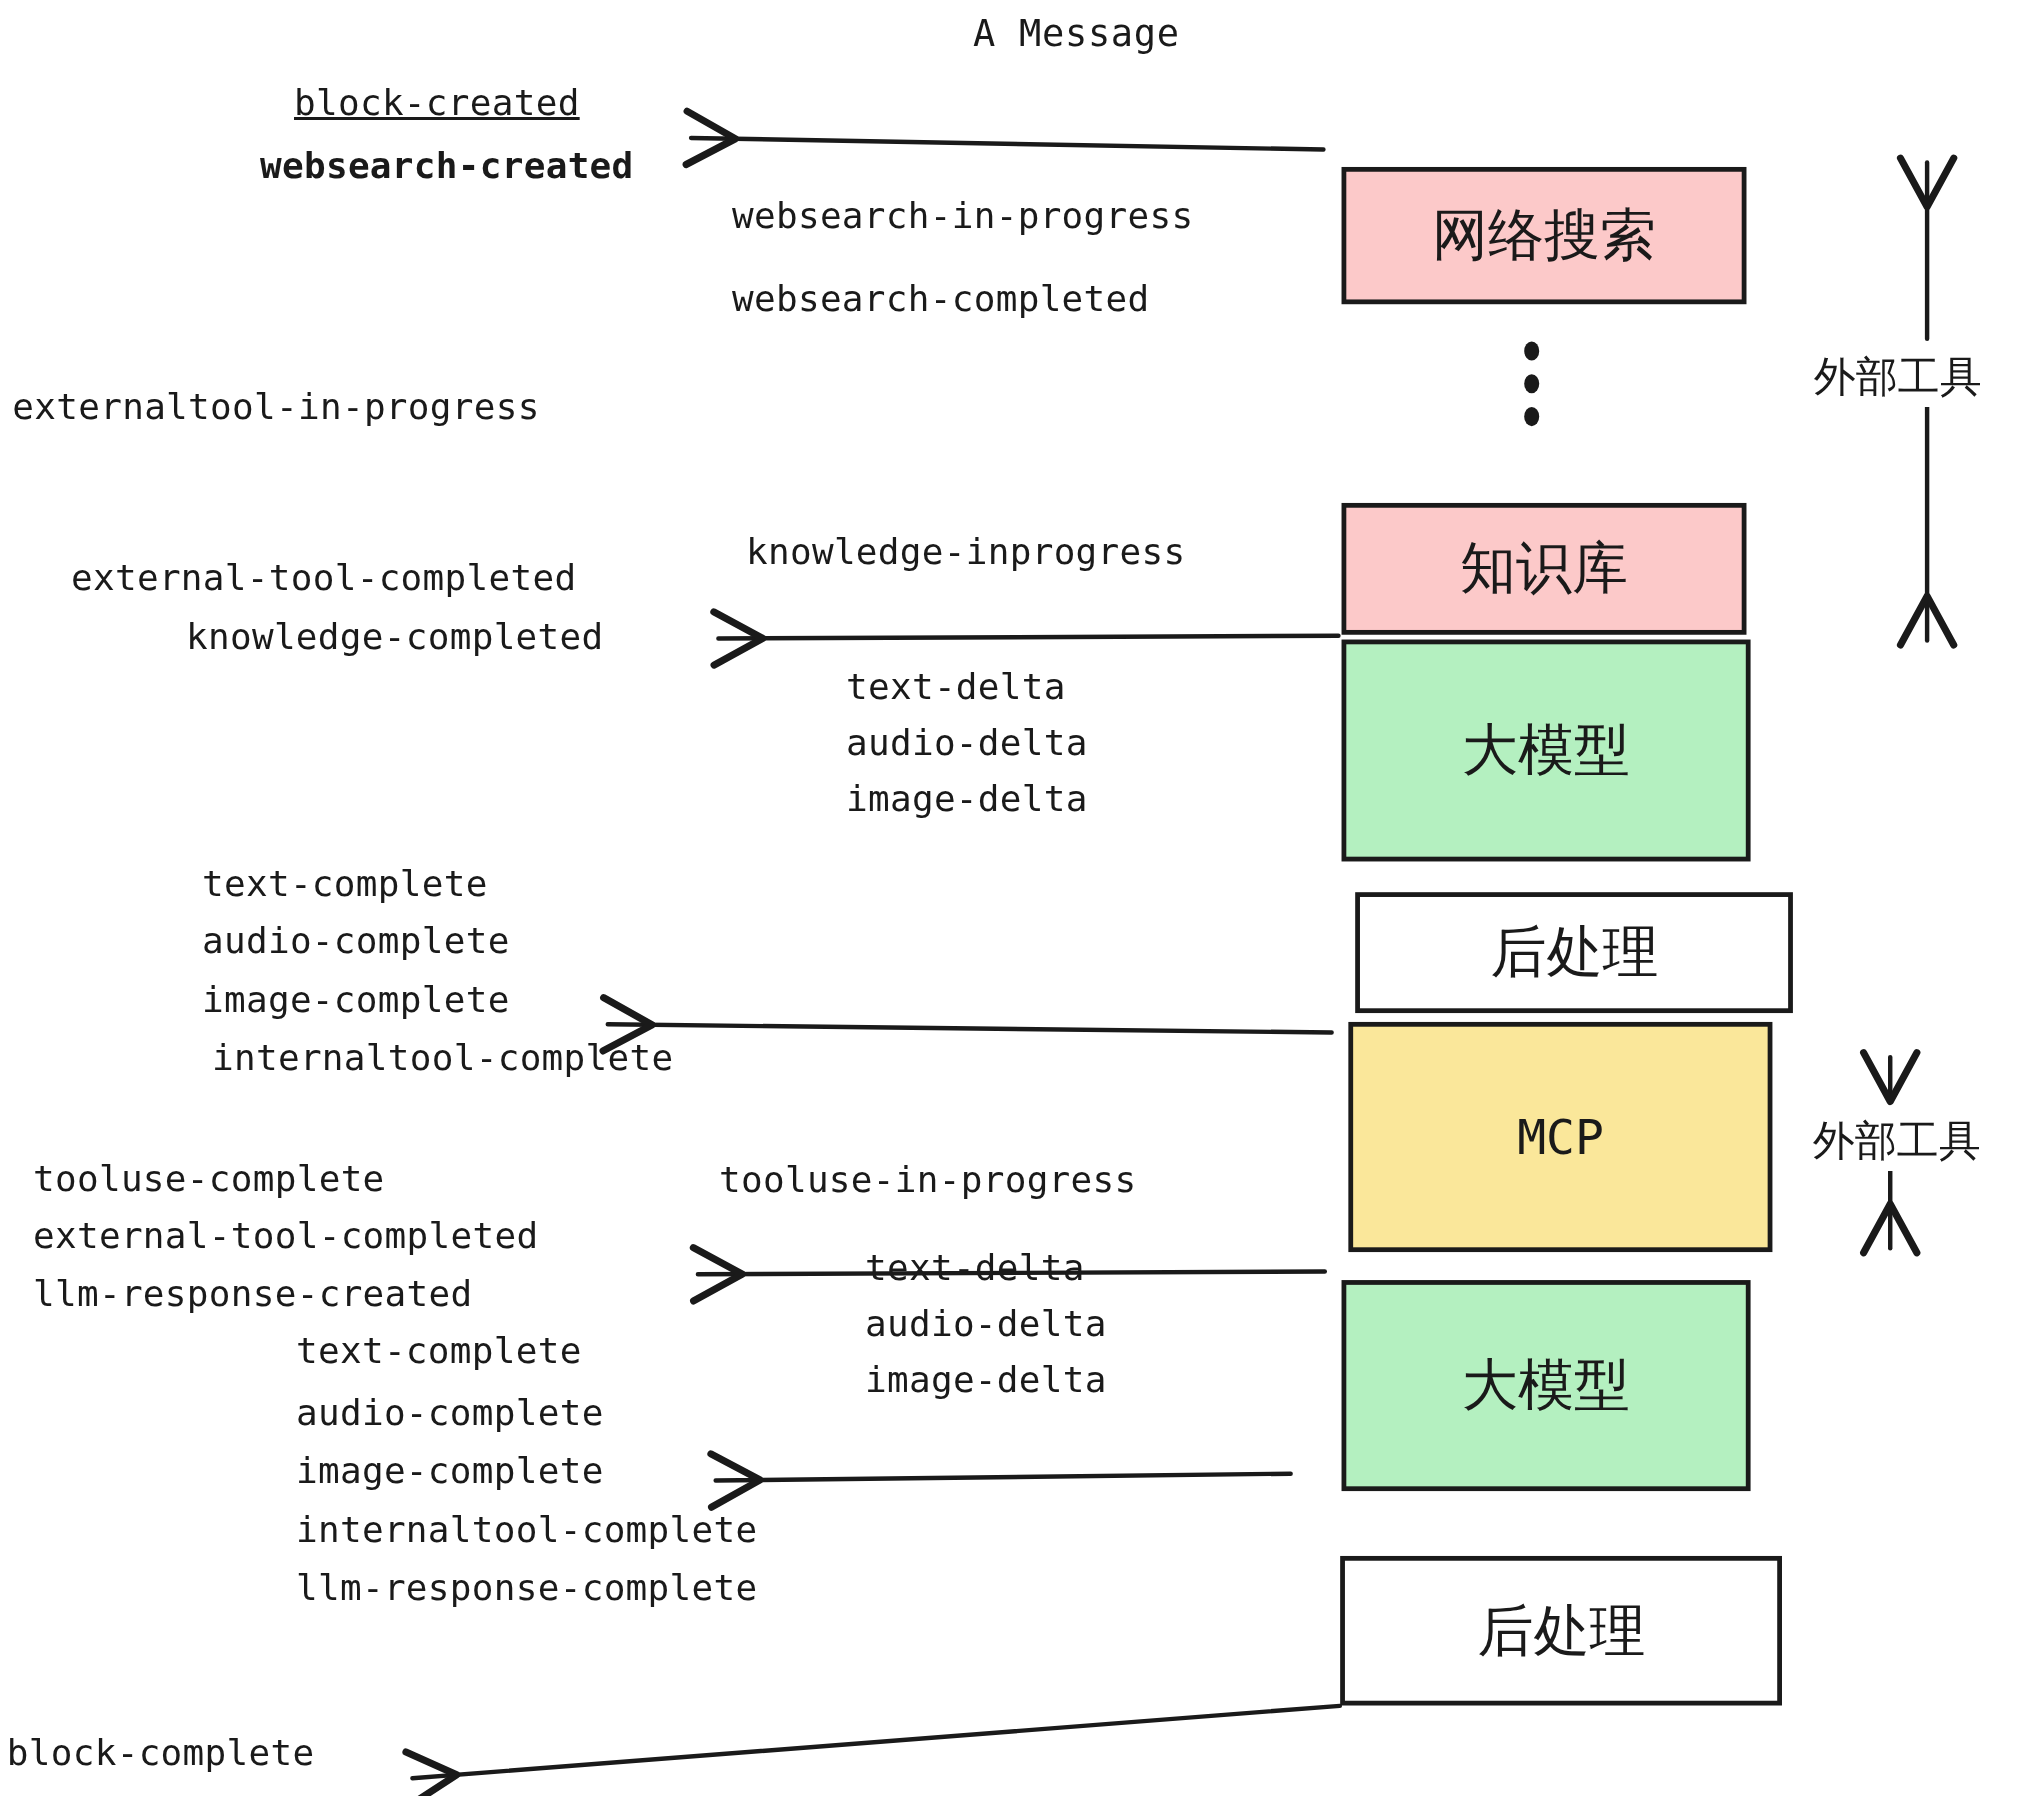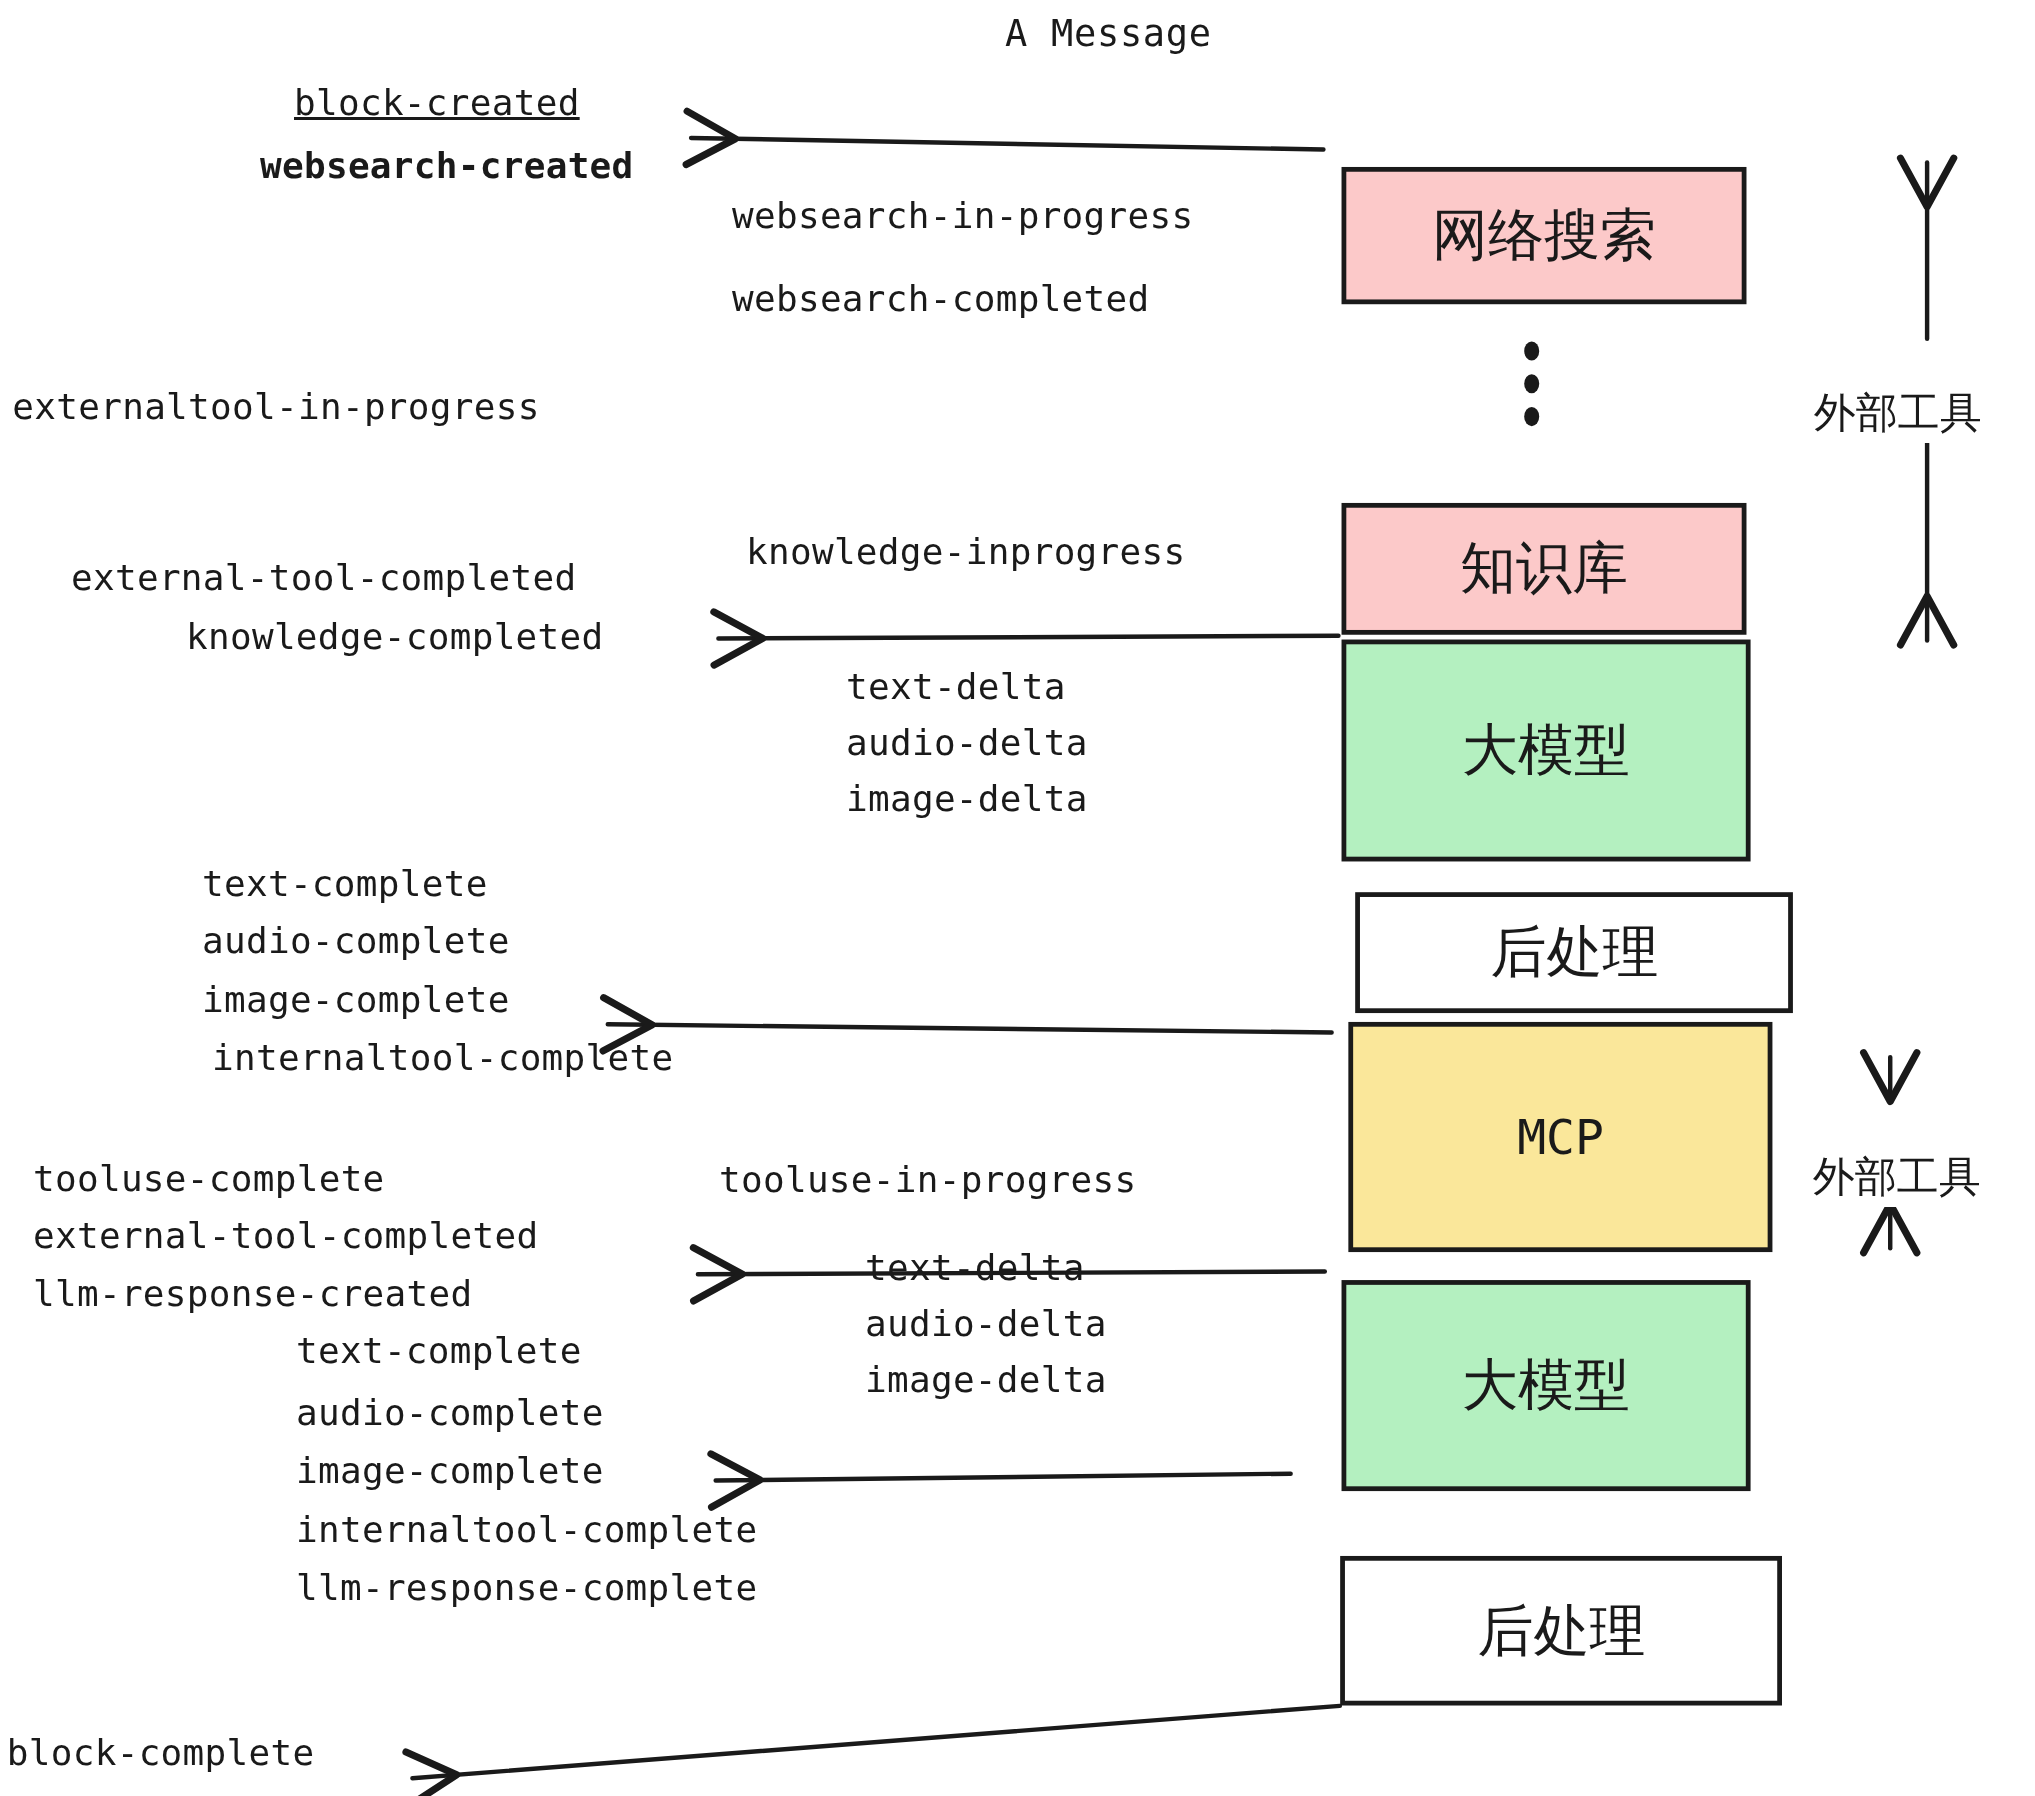--- a/index.html
+++ b/index.html
@@ -35,21 +35,20 @@
     white-space: nowrap;
     letter-spacing: 0.3px;
   }
   .title {
     position: absolute;
     font-family: "DejaVu Sans Mono", "Liberation Mono", monospace;
     font-size: 37px;
     color: #1a1a1a;
     white-space: nowrap;
     letter-spacing: 0.7px;
-    margin-left: 32px;
   }
   .boxlabel {
     position: absolute;
     display: flex;
     align-items: center;
     justify-content: center;
     font-family: Liberation Serif, serif;
     font-size: 56px;
     color: #1a1a1a;
     white-space: nowrap;
@@ -60,21 +59,20 @@
     font-size: 48px;
   }
   .sidelabel {
     position: absolute;
     font-family: "DejaVu Sans", "Liberation Sans", sans-serif;
     font-size: 42px;
     color: #1a1a1a;
     white-space: nowrap;
     background: #ffffff;
     padding: 1.4px 2.7px;
-    margin-top: 36px;
   }
 </style>
 </head>
 <body>
 
 <div id="diagram-root">
 
   <svg class="layer" viewBox="0 0 2980 2630" xmlns="http://www.w3.org/2000/svg">
     <defs>
       <marker id="arrowhead-left" markerWidth="14" markerHeight="14" refX="11" refY="7" orient="auto" markerUnits="strokeWidth">

